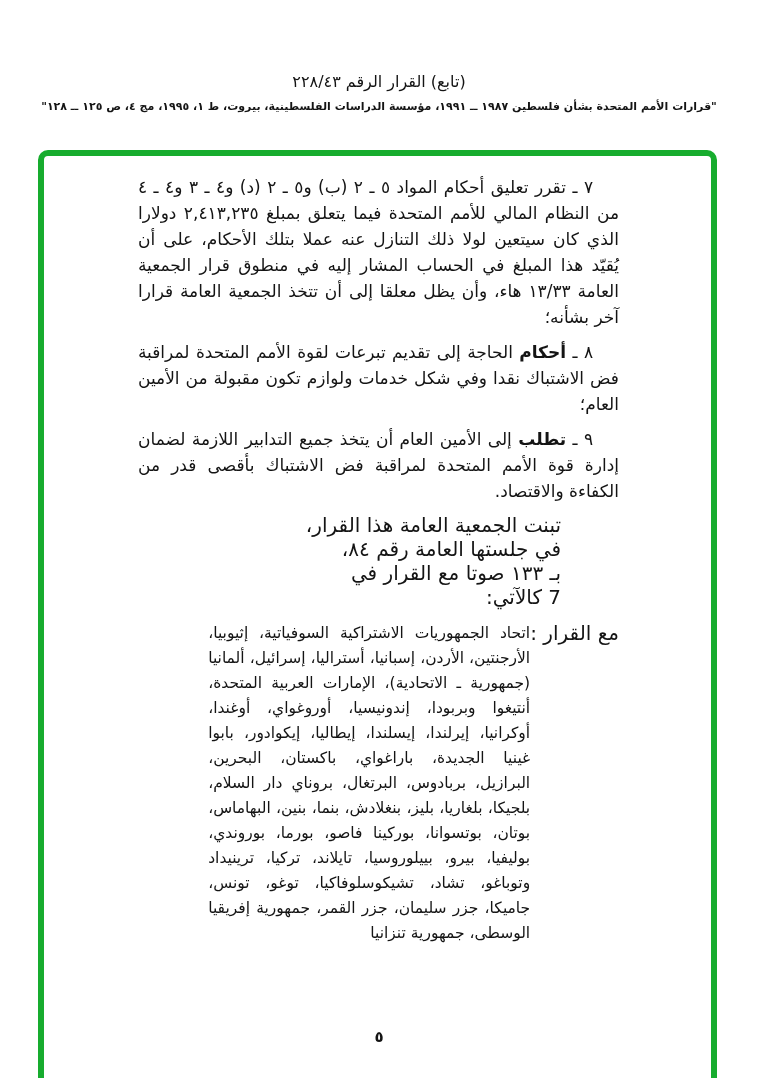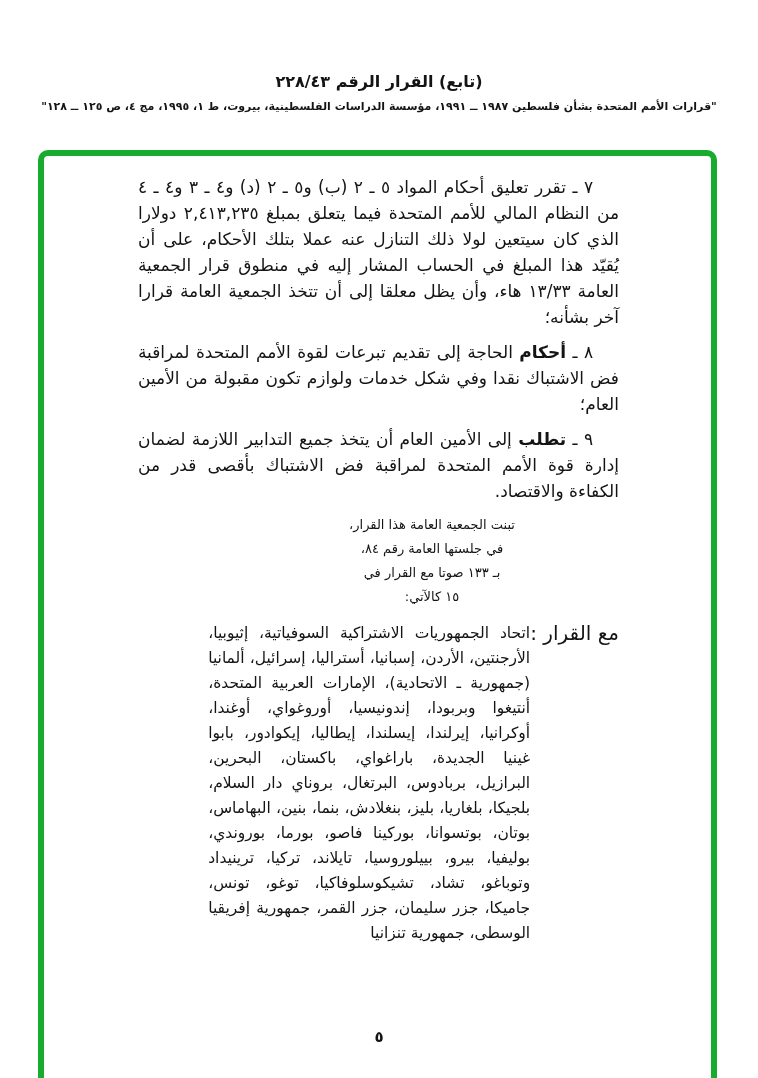--- a/index.html
+++ b/index.html
@@ -1,37 +1,37 @@
 <!DOCTYPE html>
 <html lang="ar"><head>
 <meta charset="utf-8">
 <style>
   html,body{margin:0;padding:0;}
   body{
     width:758px;height:1078px;position:relative;background:#ffffff;
     font-family:"DejaVu Sans",sans-serif;color:#141414;overflow:hidden;
   }
   .header{position:absolute;top:72px;left:0;width:758px;text-align:center;direction:rtl;}
-  .header-title{font-size:16px;font-weight:bold;letter-spacing:0;}
+  .header-title{font-size:16px;font-weight:normal;letter-spacing:0;}
   .header-source{font-size:11px;font-weight:bold;margin-top:9px;}
   .frame{
     position:absolute;left:38px;top:150px;width:679px;height:1053px;
     border:6px solid #17ac2e;border-radius:10px;box-sizing:border-box;
   }
   .content{
     position:absolute;inset:0;padding:18px 92px 0 94px;direction:rtl;box-sizing:border-box;
   }
   .para{
     font-size:17px;line-height:26px;text-align:justify;text-indent:26px;
     margin:0 0 9px 0;
   }
   .verb-bold{font-weight:bold;}
   .adoption{
-    width:258px;margin:6px 58px 12px auto;text-align:center;
-    font-size:13px;line-height:24px;
+    width:258px;margin:6px 58px 12px auto;
+    font-size:20px;line-height:24px;
   }
   .vote-row{display:flex;direction:rtl;align-items:flex-start;}
   .vote-label{
     flex:0 0 80px;font-size:20px;line-height:25px;white-space:nowrap;
   }
   .vote-countries{
     flex:0 0 322px;font-size:15.5px;line-height:25px;text-align:justify;
   }
   .page-number{
     position:absolute;top:1028px;left:0;width:758px;text-align:center;
@@ -58,21 +58,21 @@
       <span>الحاجة إلى تقديم تبرعات لقوة الأمم المتحدة لمراقبة فض الاشتباك نقدا وفي شكل خدمات ولوازم تكون مقبولة من الأمين العام؛</span></p>
 
     <p class="para"><span>٩ ـ</span>
       <span class="verb-bold">تطلب</span>
       <span>إلى الأمين العام أن يتخذ جميع التدابير اللازمة لضمان إدارة قوة الأمم المتحدة لمراقبة فض الاشتباك بأقصى قدر من الكفاءة والاقتصاد.</span></p>
 
     <div class="adoption">
       <div>تبنت الجمعية العامة هذا القرار،</div>
       <div>في جلستها العامة رقم ٨٤،</div>
       <div>بـ ١٣٣ صوتا مع القرار في</div>
-      <div>١٥ كالآتي:</div>
+      <div>7 كالآتي:</div>
     </div>
 
     <div class="vote-row">
       <div class="vote-label">مع القرار :</div>
       <div class="vote-countries">اتحاد الجمهوريات الاشتراكية السوفياتية، إثيوبيا، الأرجنتين، الأردن، إسبانيا، أستراليا، إسرائيل، ألمانيا (جمهورية ـ الاتحادية)، الإمارات العربية المتحدة، أنتيغوا وبربودا، إندونيسيا، أوروغواي، أوغندا، أوكرانيا، إيرلندا، إيسلندا، إيطاليا، إيكوادور، بابوا غينيا الجديدة، باراغواي، باكستان، البحرين، البرازيل، بربادوس، البرتغال، بروناي دار السلام، بلجيكا، بلغاريا، بليز، بنغلادش، بنما، بنين، البهاماس، بوتان، بوتسوانا، بوركينا فاصو، بورما، بوروندي، بوليفيا، بيرو، بييلوروسيا، تايلاند، تركيا، ترينيداد وتوباغو، تشاد، تشيكوسلوفاكيا، توغو، تونس، جاميكا، جزر سليمان، جزر القمر، جمهورية إفريقيا الوسطى، جمهورية تنزانيا</div>
     </div>
 
   </div>
 </div>
 

